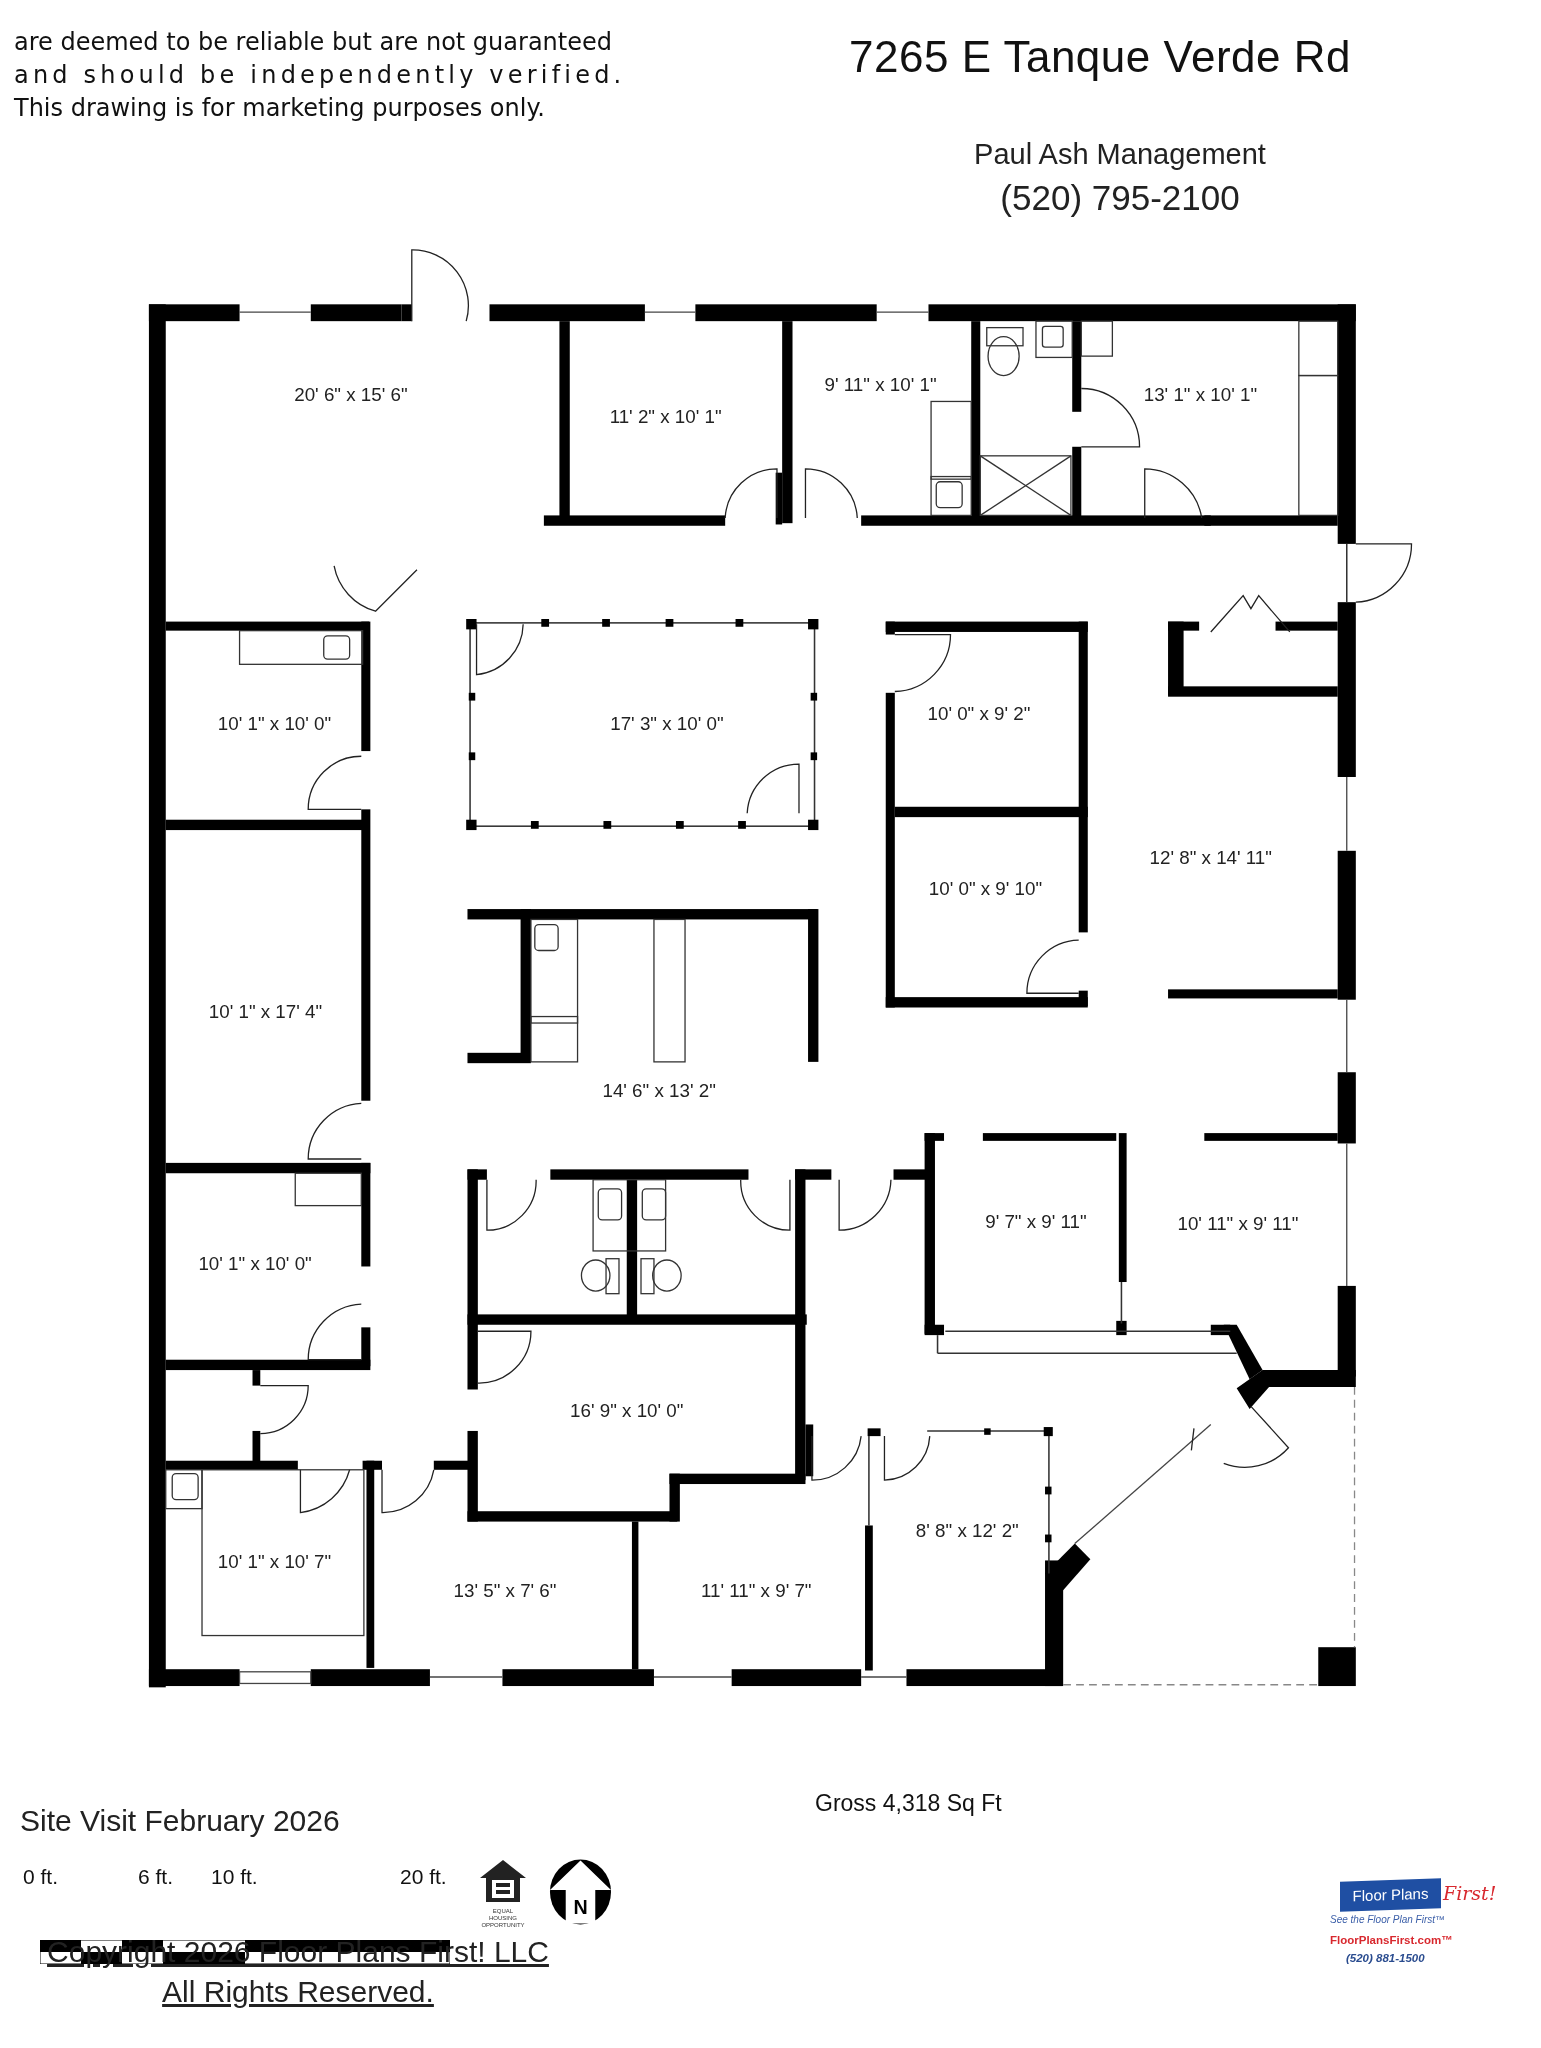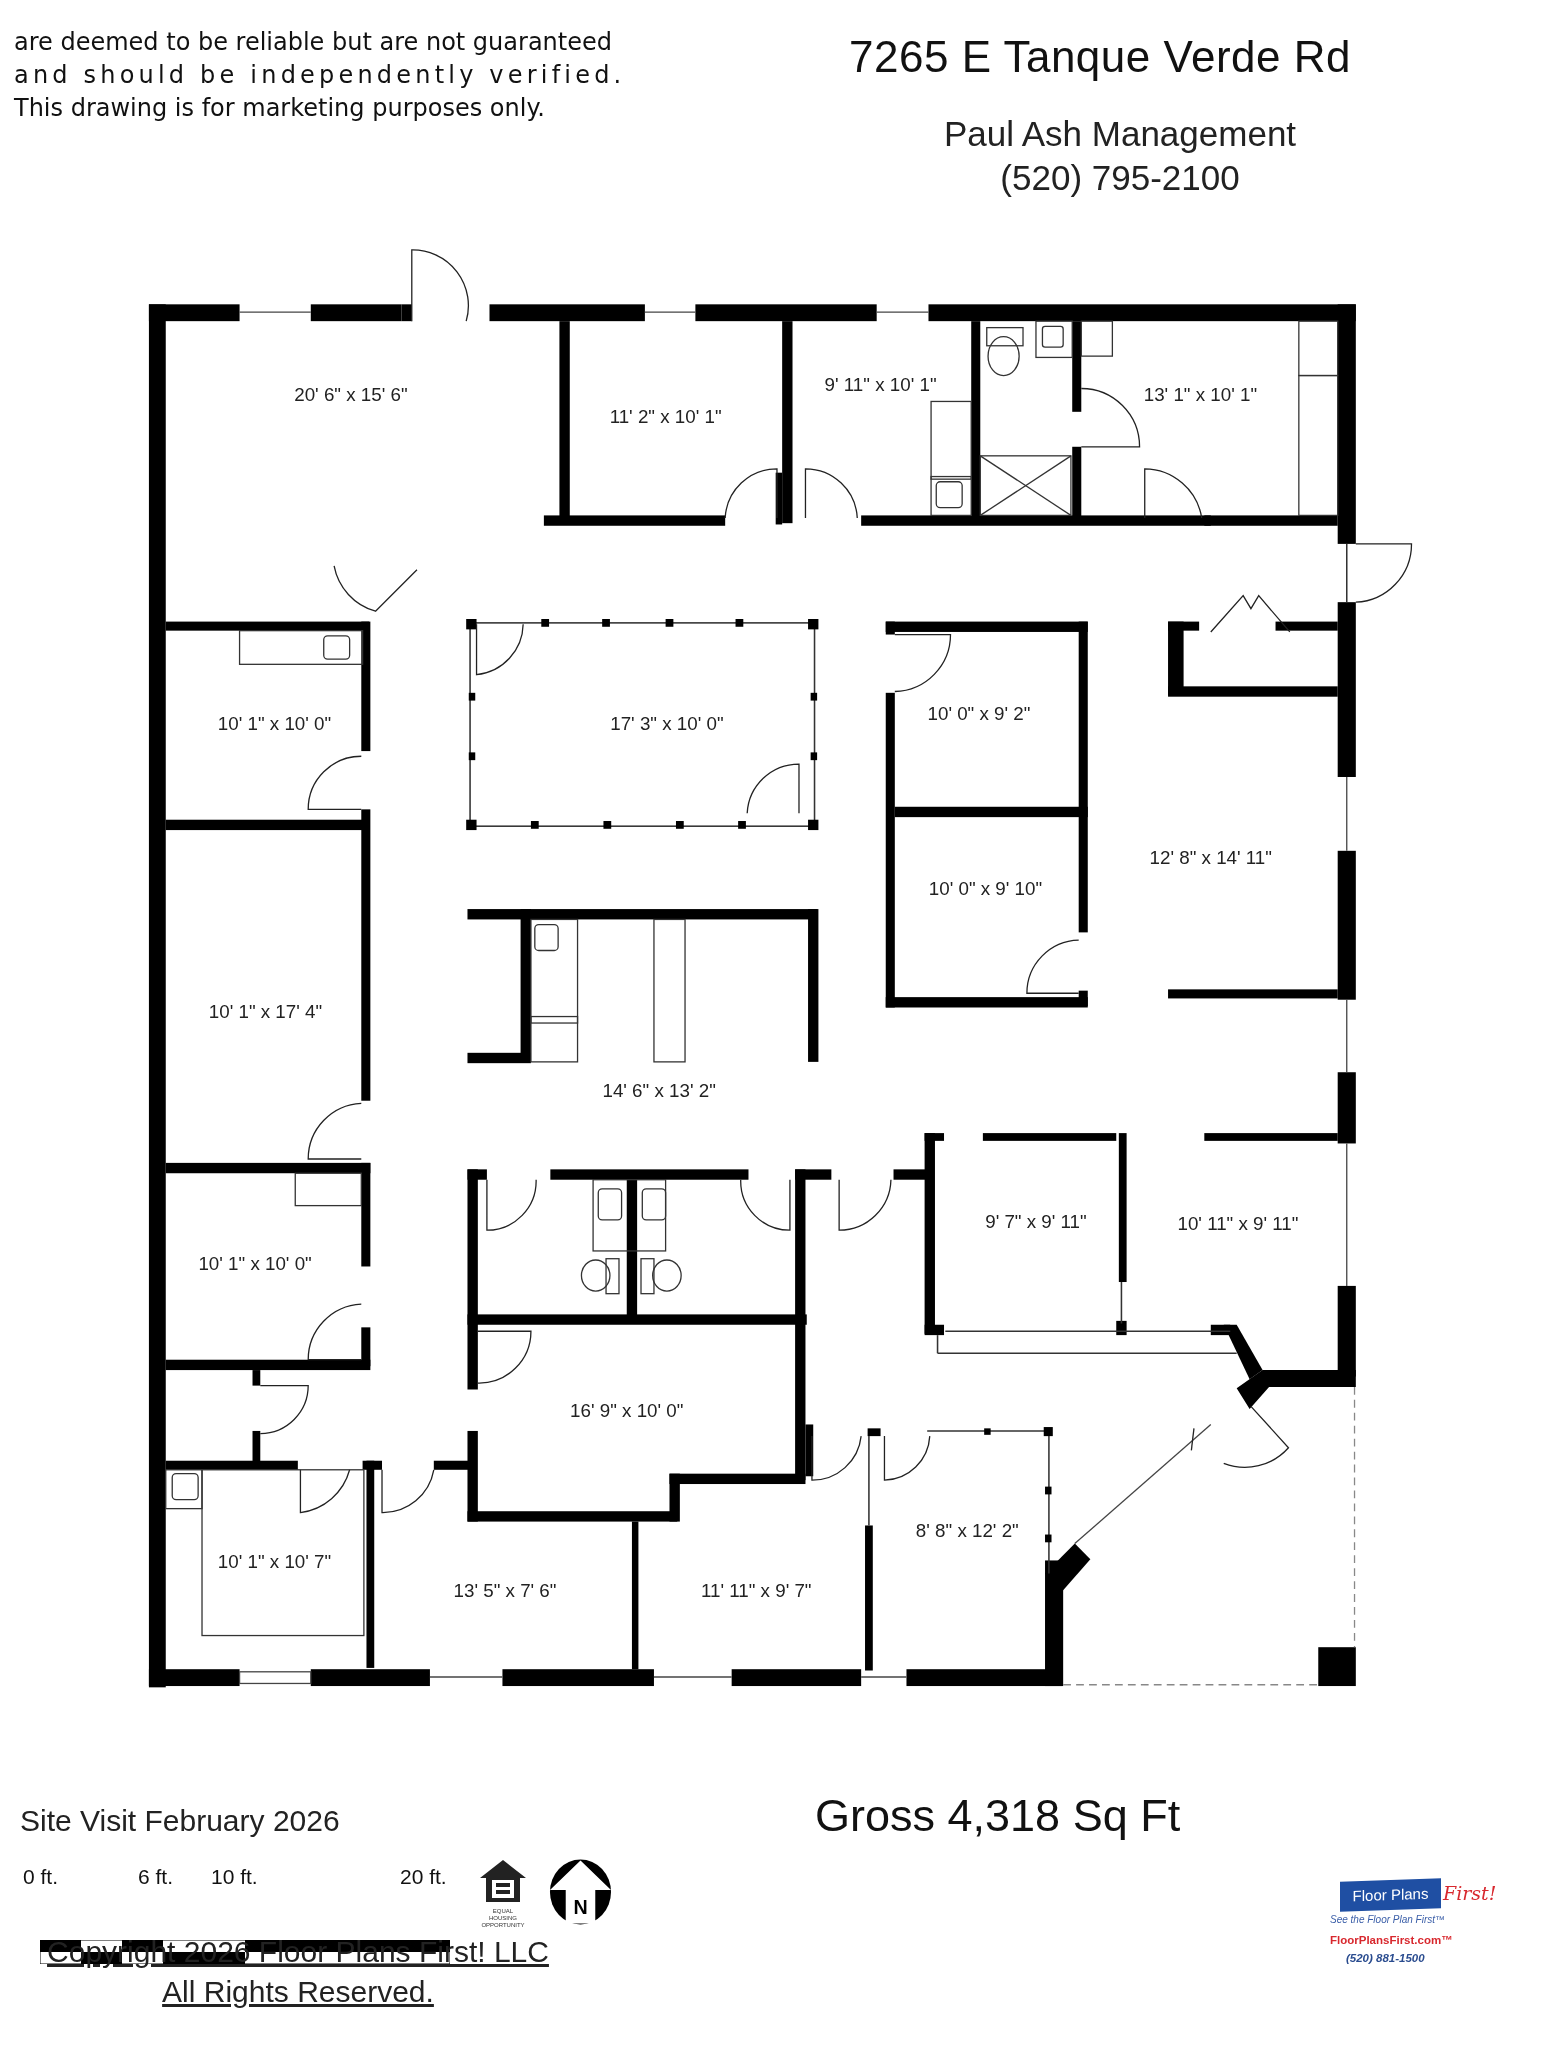--- a/index.html
+++ b/index.html
@@ -2,25 +2,25 @@
 <html><head>
 <meta charset="utf-8">
 <style>
   html, body { margin: 0; padding: 0; background: #ffffff; }
   body { width: 1541px; height: 2048px; position: relative; overflow: hidden; font-family: "Liberation Sans", sans-serif; color: #111; }
   .disclaimer { position: absolute; left: 14px; top: 26px; width: 590px; font-family: "DejaVu Sans", sans-serif; font-size: 24px; line-height: 33px; color: #111; }
   .disclaimer div { white-space: nowrap; }
   .disclaimer .spaced { letter-spacing: 4.2px; }
   .header { position: absolute; left: 720px; top: 22px; width: 760px; text-align: center; }
   .title { font-size: 44px; line-height: 70px; color: #111; letter-spacing: 0.5px; }
-  .company { font-size: 35px; line-height: 44px; margin-top: 20px; margin-left: 40px; color: #222; }
+  .company { font-size: 29px; line-height: 44px; margin-top: 40px; margin-left: 40px; color: #222; }
   .phone { font-size: 35px; line-height: 44px; margin-left: 40px; color: #222; }
   svg.plan { position: absolute; left: 0; top: 0; }
   .room-label { font-family: "Liberation Sans", sans-serif; font-size: 14.5px; fill: #222; }
-  .gross { position: absolute; left: 815px; top: 1790px; font-size: 45px; color: #111; }
+  .gross { position: absolute; left: 815px; top: 1790px; font-size: 23px; color: #111; }
   .site-visit { position: absolute; left: 20px; top: 1804px; font-size: 30px; color: #222; }
   .scale-labels { position: absolute; left: 20px; top: 1865px; width: 440px; height: 28px; font-size: 21px; }
   .scale-labels span { position: absolute; top: 0; }
   .scale-bar { position: absolute; left: 33px; top: 1910px; width: 320px; height: 20px; }
   .copyright { position: absolute; left: 18px; top: 1932px; width: 560px; text-align: center; font-size: 30px; line-height: 40px; color: #222; text-decoration: underline; }
   .eho { position: absolute; left: 475px; top: 1855px; width: 54px; height: 80px; text-align: center; }
   .eho-text { font-size: 6px; line-height: 7px; color: #333; }
   .north { position: absolute; left: 543px; top: 1845px; width: 65px; height: 68px; }
   .logo { position: absolute; left: 1330px; top: 1880px; width: 180px; height: 110px; }
   .logo-box { position: absolute; left: 10px; top: 0; width: 101px; height: 30px; background: #1f4fa3; transform: skewY(-2deg); color: #fff; font-size: 15px; line-height: 30px; text-align: center; }

